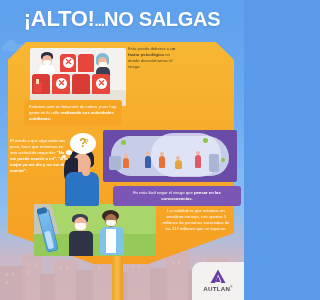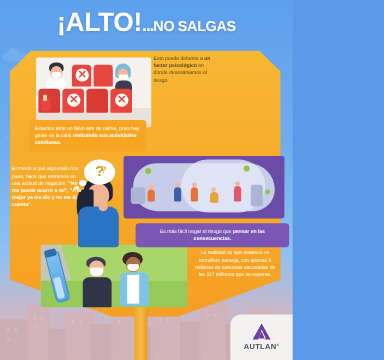--- a/index.html
+++ b/index.html
@@ -29,21 +29,21 @@
   
   #title{
     position:absolute;left:0;top:6px;width:244px;
     text-align:center;color:#ffffff;
     font-weight:bold;letter-spacing:-.3px;
     text-shadow:0 1px 2px rgba(40,80,140,.25);
     white-space:nowrap;
   }
   #title .big{font-size:22px;vertical-align:baseline;}
   #title .dots{font-size:15px;letter-spacing:-1px;}
-  #title .small{font-size:12px;}
+  #title .small{font-size:20px;}
 
   
   #city{position:absolute;left:0;bottom:0;width:244px;height:62px;}
   .bldg{position:absolute;bottom:0;background:#c9a9ae;opacity:.75;}
   .bldg.l{background:#d3b2b4;}
   .win{position:absolute;width:2px;height:3px;background:#dcc0c0;opacity:.7;}
 
   
   #ramp{
     position:absolute;left:-4px;top:42px;width:252px;height:236px;

